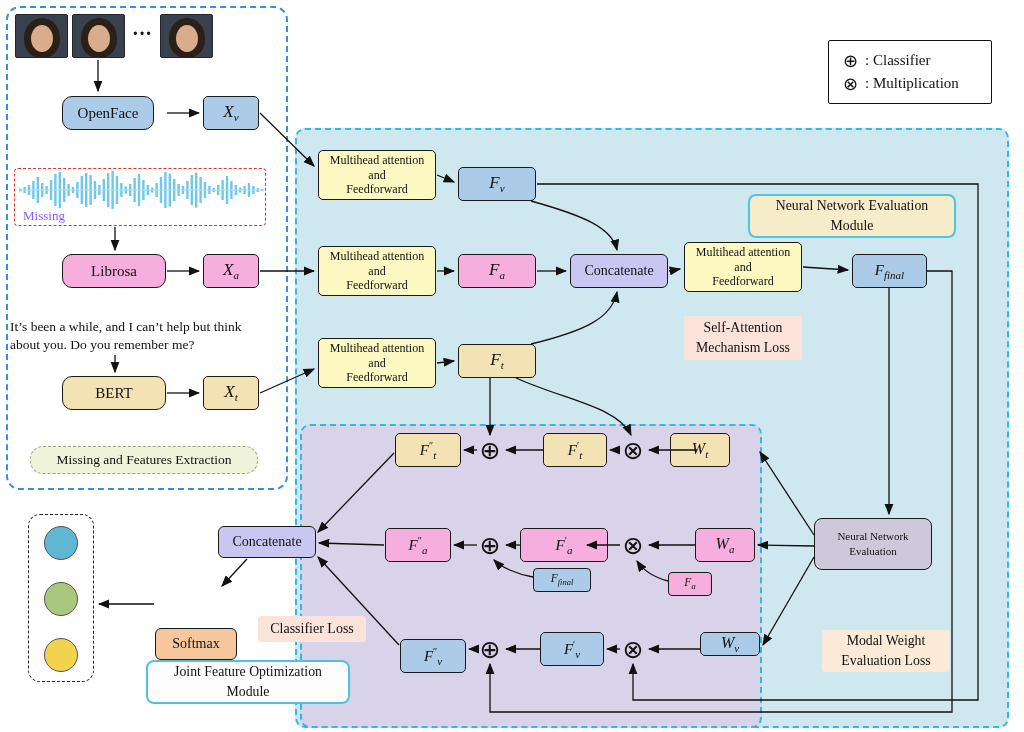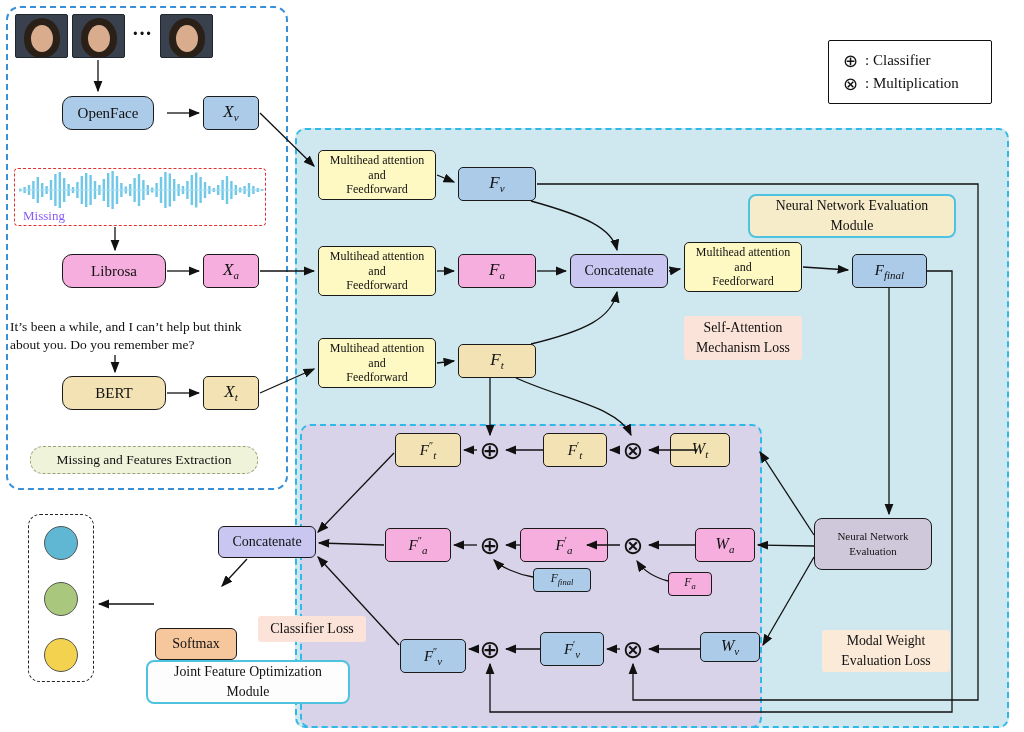--- a/index.html
+++ b/index.html
@@ -229,21 +229,21 @@
     <span class="prl">Modal Weight
 Evaluation Loss</span>
   </div>
 
   <div class="abs box tan" style="left:670px;top:433px;width:60px;height:34px;">
     <span class="m" style="font-size:16px;"><i>W</i><sub>t</sub></span>
   </div>
   <div class="abs box pink" style="left:695px;top:528px;width:60px;height:34px;">
     <span class="m" style="font-size:16px;"><i>W</i><sub>a</sub></span>
   </div>
-  <div class="abs box blue" style="left:700px;top:632px;width:60px;height:30px;">
+  <div class="abs box blue" style="left:700px;top:632px;width:60px;height:24px;">
     <span class="m" style="font-size:16px;"><i>W</i><sub>v</sub></span>
   </div>
 
   <div class="abs box tan" style="left:395px;top:433px;width:66px;height:34px;">
     <span class="m" style="font-size:15px;"><i>F</i><sup>″</sup><sub>t</sub></span>
   </div>
   <div class="abs op" style="left:477px;top:437px;width:26px;height:26px;">⊕</div>
   <div class="abs box tan" style="left:543px;top:433px;width:64px;height:34px;">
     <span class="m" style="font-size:15px;"><i>F</i><sup>′</sup><sub>t</sub></span>
   </div>

